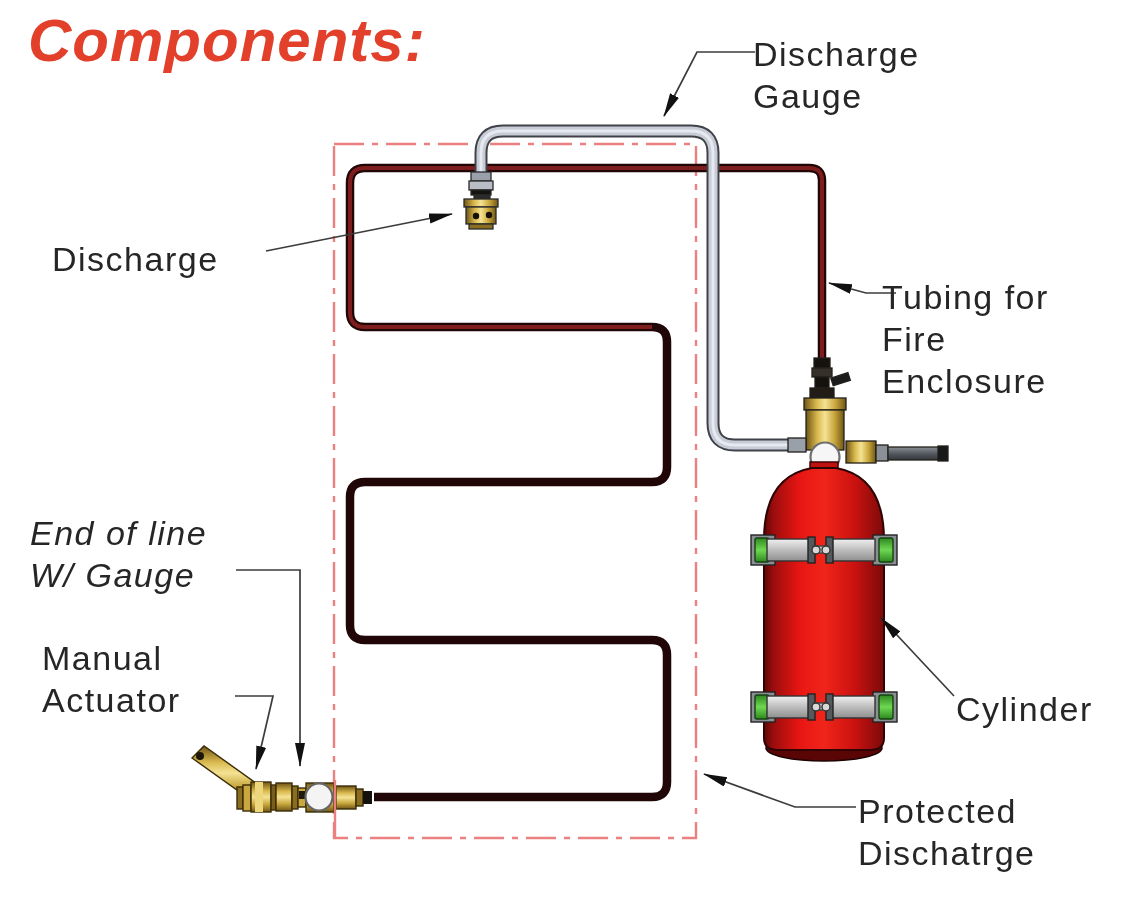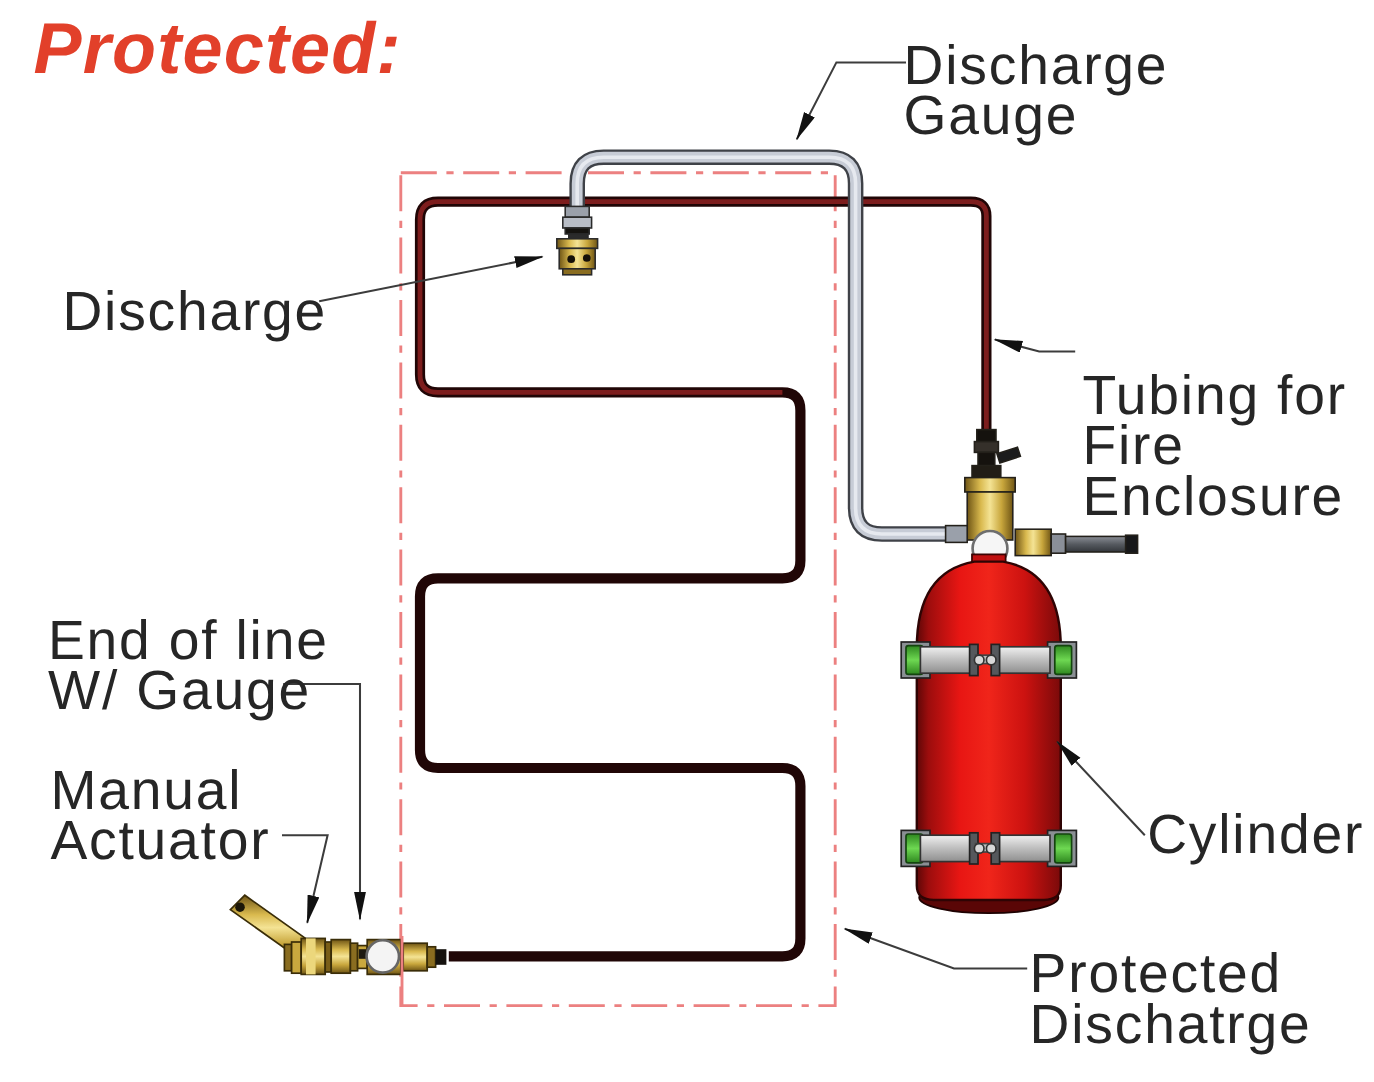--- a/index.html
+++ b/index.html
@@ -10,21 +10,21 @@
     overflow:hidden;
     font-family:"Liberation Sans", sans-serif;
   }
   #diagram-svg{position:absolute;left:0;top:0;}
   .title{
     position:absolute;left:28px;top:6px;
     font-size:60px;font-weight:700;font-style:italic;
     letter-spacing:1px;color:#e2402a;white-space:nowrap;
   }
   .lbl{
-    position:absolute;color:#262626;font-size:46px;line-height:42px;
+    position:absolute;color:#262626;font-size:34px;line-height:42px;
     letter-spacing:1.5px;white-space:nowrap;font-weight:400;
   }
   .lbl div{height:42px;}
 </style>
 </head>
 <body>
 
 <div id="canvas">
 
   <svg id="diagram-svg" width="1145" height="902" viewBox="0 0 1145 902">
@@ -177,48 +177,48 @@
       <path d="M755,52 H697 L664,116" marker-end="url(#arrow)"></path>
       <path d="M266,251 L452,214" marker-end="url(#arrow)"></path>
       <path d="M896,293 H866 L829,283" marker-end="url(#arrow)"></path>
       <path d="M236,570 H300 V766" marker-end="url(#arrow)"></path>
       <path d="M235,696 H273 L256,769" marker-end="url(#arrow)"></path>
       <path d="M954,696 L881,618" marker-end="url(#arrow)"></path>
       <path d="M856,807 H795 L704,774" marker-end="url(#arrow)"></path>
     </g>
   </svg>
 
-  <div class="title">Protected:</div>
+  <div class="title">Components:</div>
 
   <div class="lbl" style="left:753px;top:33px;">
     <div>Discharge</div>
     <div>Gauge</div>
   </div>
 
   <div class="lbl" style="left:52px;top:238px;">
     <div>Discharge</div>
   </div>
 
-  <div class="lbl" style="left:902px;top:276px;margin-top:32px;">
+  <div class="lbl" style="left:882px;top:276px;">
     <div>Tubing for</div>
     <div>Fire</div>
     <div>Enclosure</div>
   </div>
 
-  <div class="lbl" style="left:40px;top:512px;">
+  <div class="lbl" style="left:30px;top:512px;font-style:italic;">
     <div>End of line</div>
     <div>W/ Gauge</div>
   </div>
 
   <div class="lbl" style="left:42px;top:637px;">
     <div>Manual</div>
     <div>Actuator</div>
   </div>
 
-  <div class="lbl" style="left:956px;top:674px;text-align:center;">
+  <div class="lbl" style="left:956px;top:688px;text-align:center;">
     <div>Cylinder</div>
   </div>
 
   <div class="lbl" style="left:858px;top:790px;">
     <div>Protected</div>
     <div>Dischatrge</div>
   </div>
 
 </div>
 

